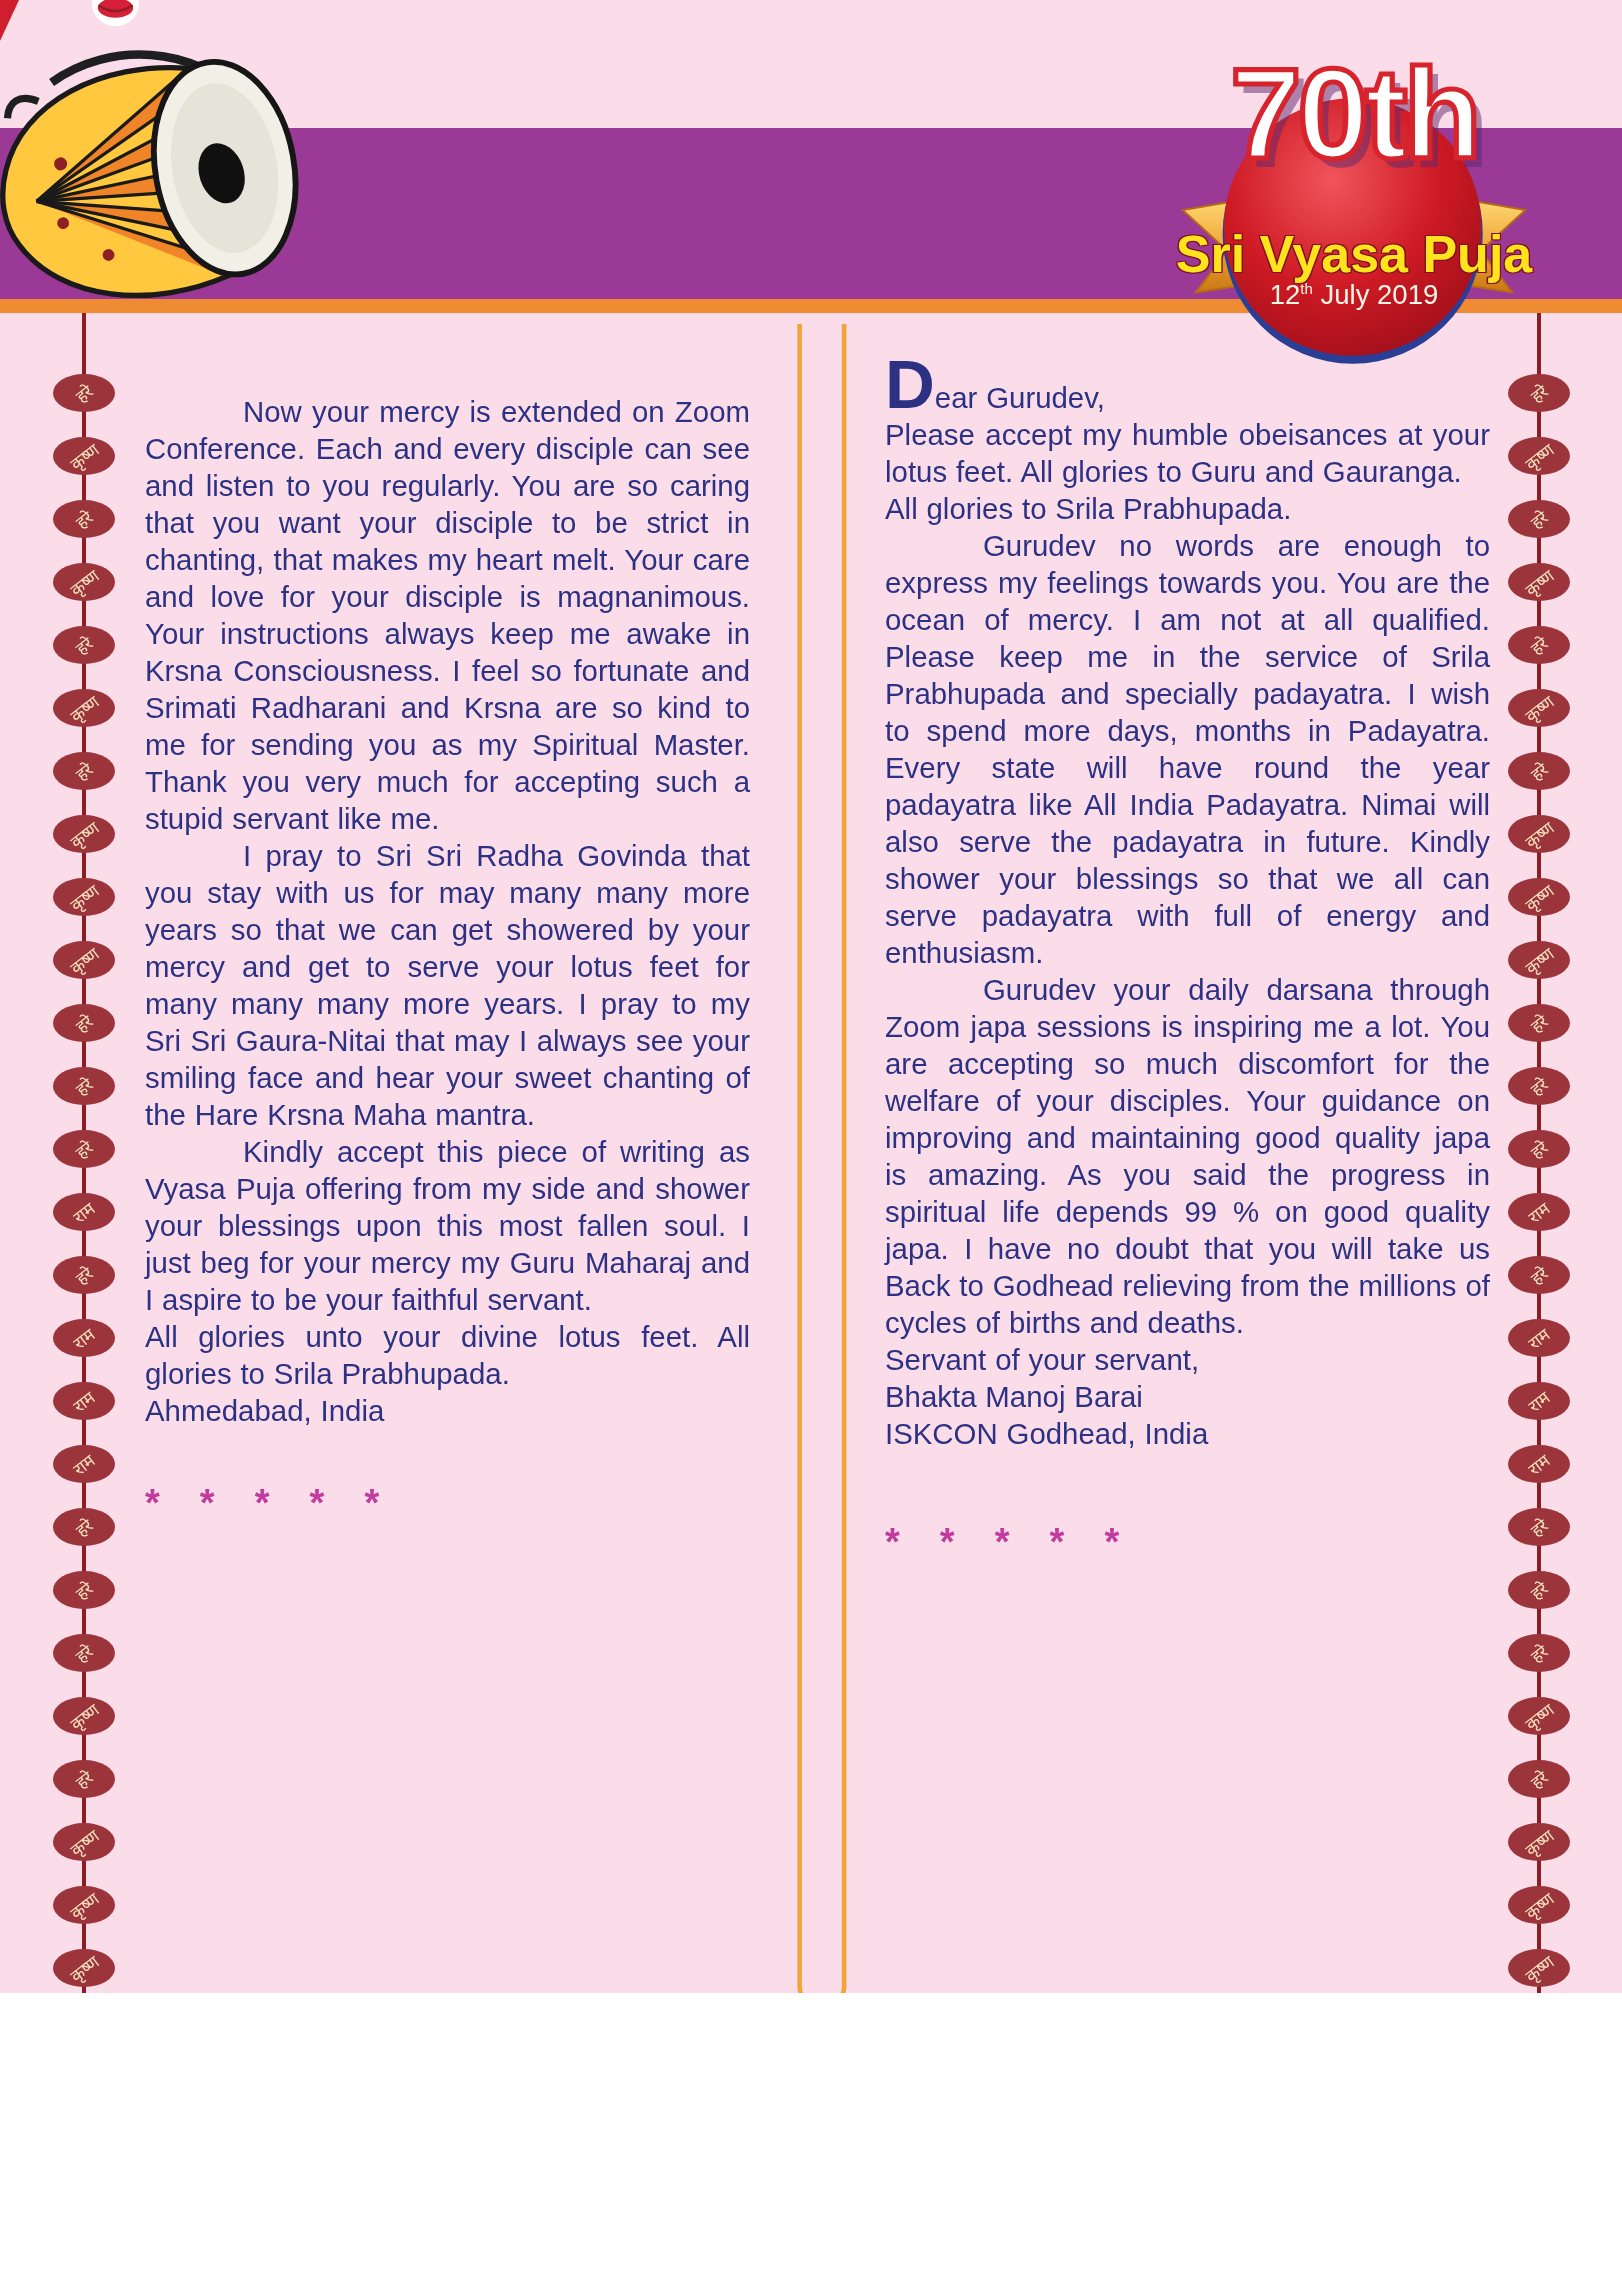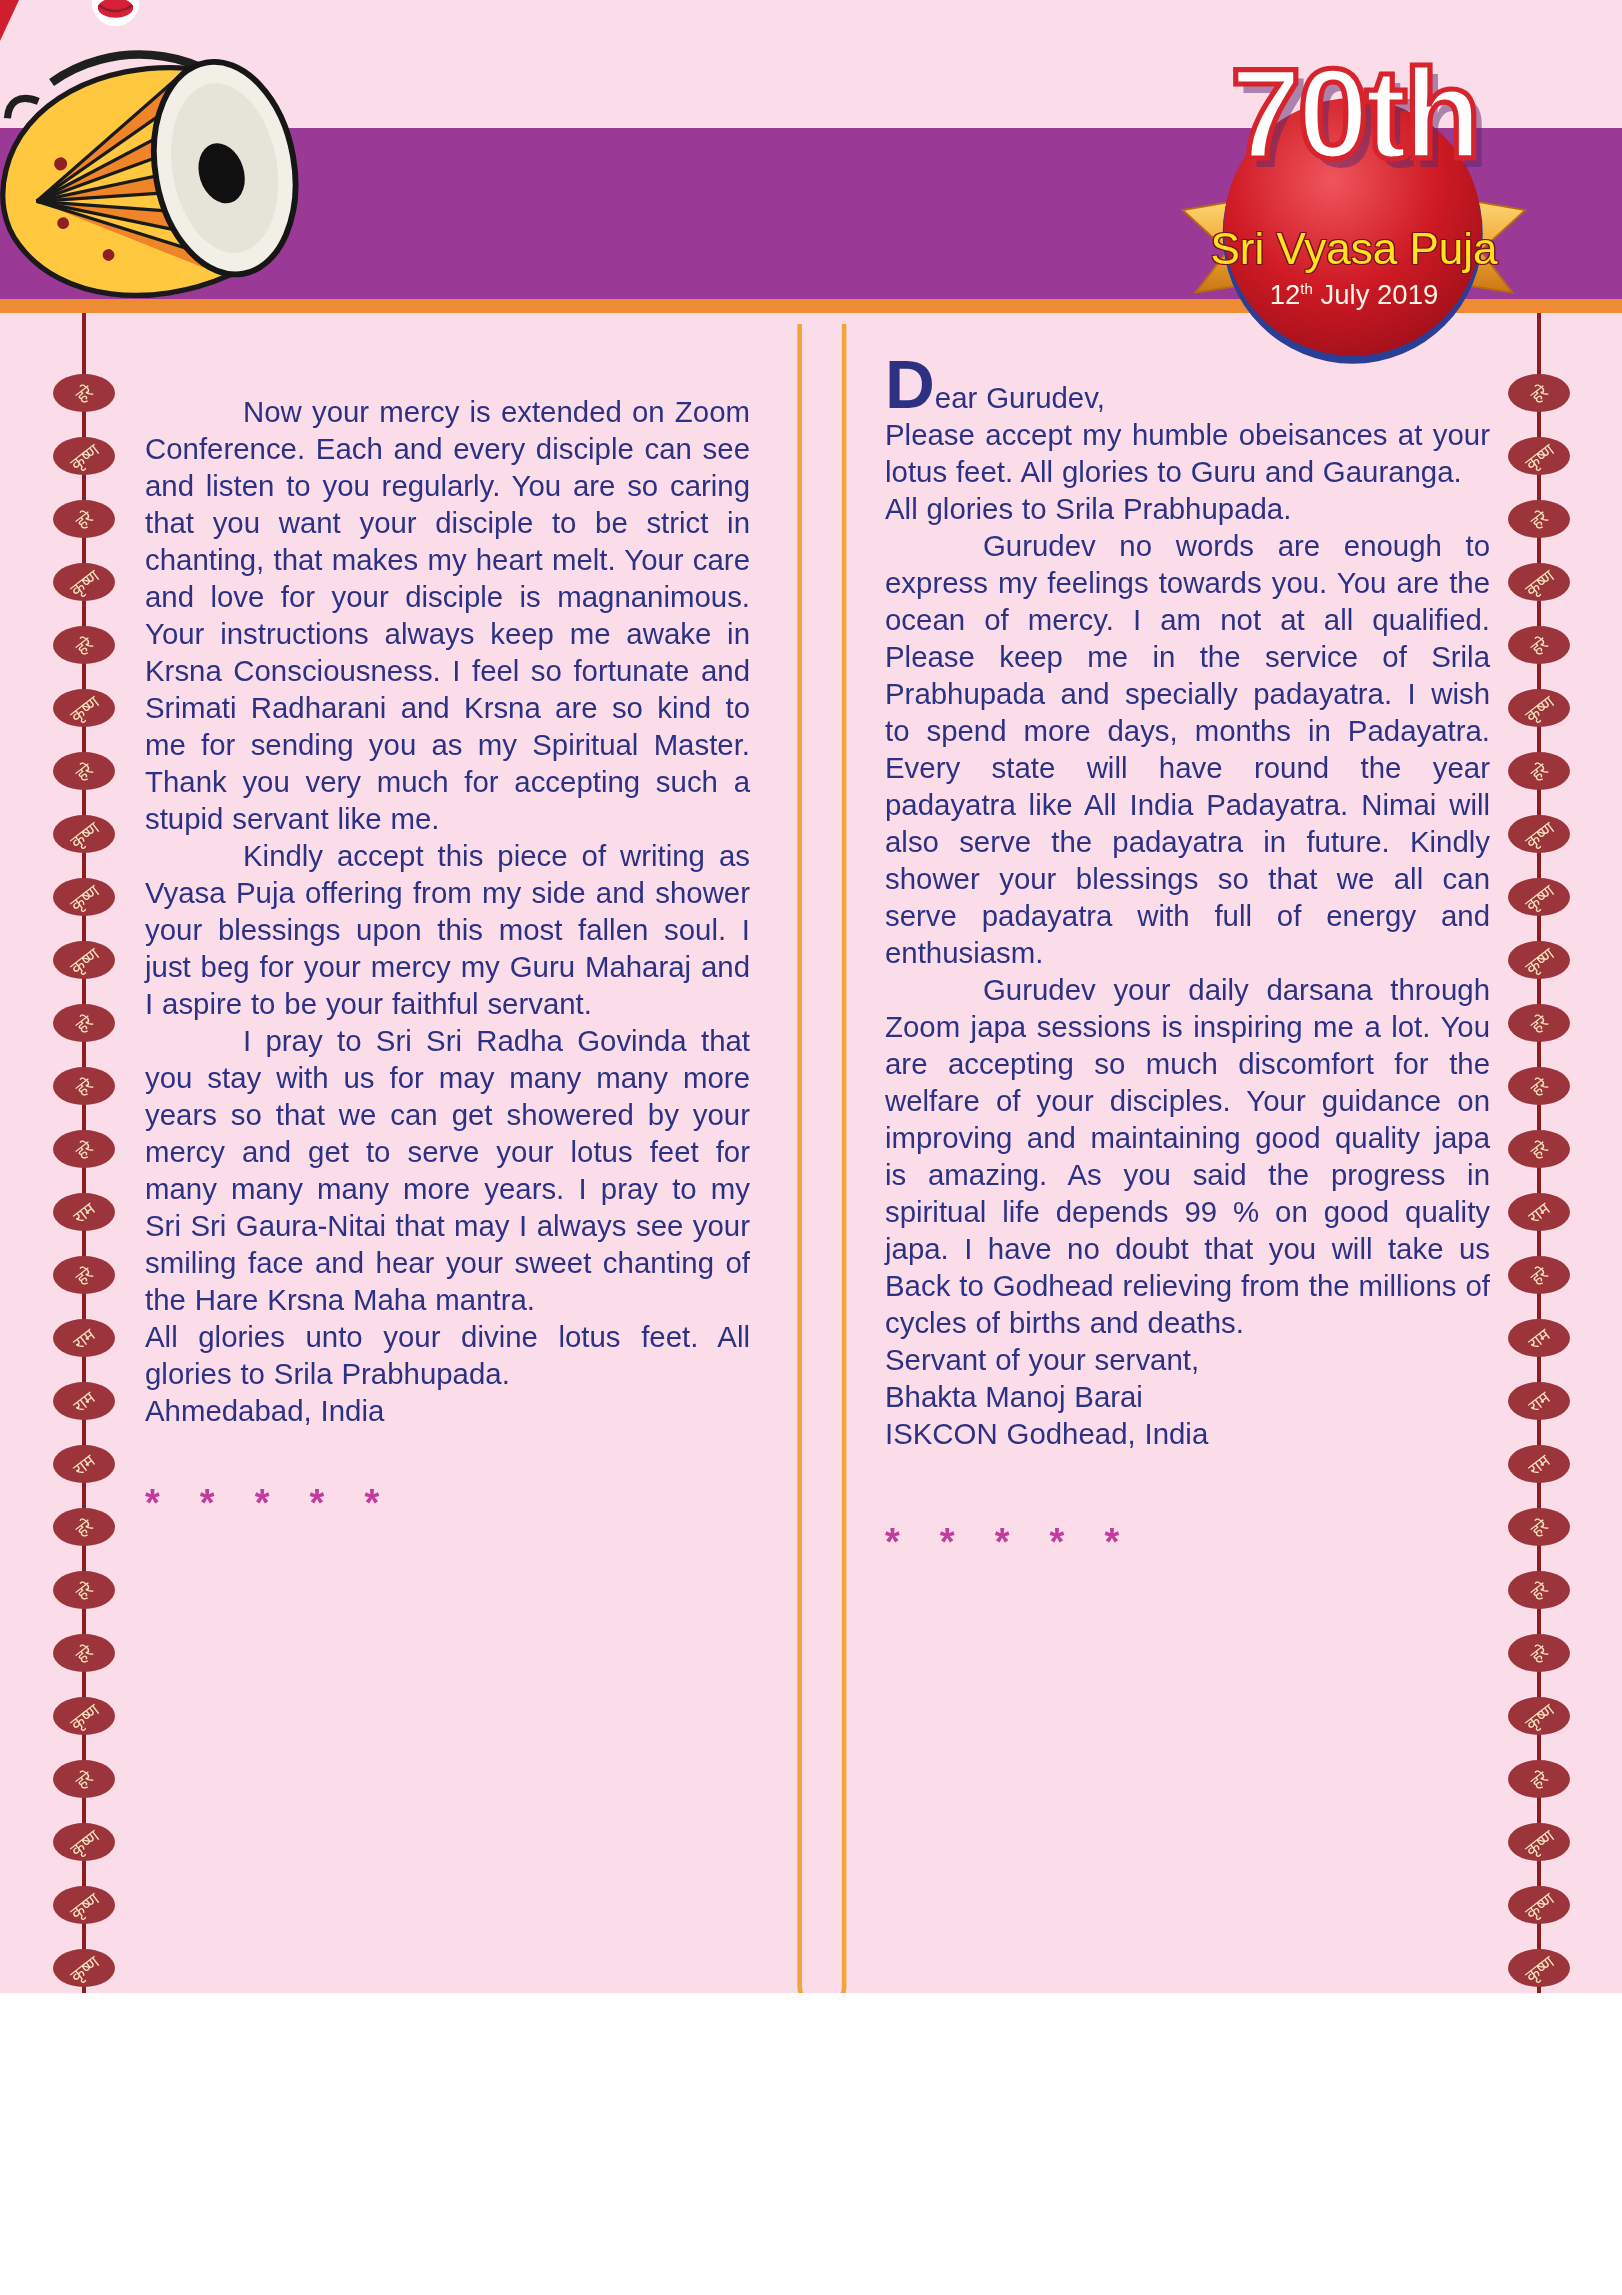--- a/index.html
+++ b/index.html
@@ -18,21 +18,21 @@
   .lips{position:absolute;left:88px;top:0;}
   .drum{position:absolute;left:-9.8px;top:19.6px;}
   
   .badge{position:absolute;left:1171px;top:62px;width:366px;height:308px;}
   .badge svg{position:absolute;left:0;top:0;}
   .badge-title{position:absolute;top:-11.8px;left:0;width:366px;text-align:center;
     font-size:128px;font-weight:bold;line-height:1;color:#FFFFFF;letter-spacing:-3.9px;
     -webkit-text-stroke:5.2px #D7232B;
     text-shadow:7.9px 9.2px 0 rgba(90,40,110,0.5);}
   .badge-subtitle{position:absolute;top:162px;left:0;width:366px;text-align:center;
-    font-size:44px;font-weight:normal;color:var(--badge-subtitle,#FFE41D);
+    font-size:52px;font-weight:bold;color:var(--badge-subtitle,#FFE41D);
     text-shadow:1.3px 1.3px 0 #7E1020,-1.3px -1.3px 0 #7E1020,1.3px -1.3px 0 #7E1020,-1.3px 1.3px 0 #7E1020;}
   .badge-date{position:absolute;top:217px;left:0;width:366px;text-align:center;
     font-size:27.5px;color:#FFF7E6;}
   .badge-date sup{font-size:15px;}
   
   .vline{position:absolute;top:313px;width:3.9px;height:1847px;background:var(--string,#8C1D23);}
   .hline{position:absolute;top:2158px;left:83px;width:1461px;height:3.9px;background:var(--string,#8C1D23);}
   .bead-col{position:absolute;top:374px;display:flex;flex-direction:column;gap:25px;}
   .bead{background:var(--bead,#9C343B);display:flex;align-items:center;justify-content:center;}
   .bead.side{width:62px;height:38px;border-radius:50%;}
@@ -383,22 +383,22 @@
       </div>
     </div>
 
   <svg class="divider" width="79" height="1806" viewBox="0 0 120 2760">
     <path d="M22,0 L22,2540 A34,34 0 0 0 90,2540 L90,0" stroke="var(--divider,#F2A43C)" stroke-width="7" fill="none"></path>
     <path d="M56,2720 C30,2668 26,2640 35,2612 C42,2591 70,2591 77,2612 C86,2640 82,2668 56,2720 Z" fill="var(--divider,#F2A43C)"></path>
   </svg>
 
   <div id="left-letter" class="letter">
     <p class="indent">Now your mercy is extended on Zoom Conference. Each and every disciple can see and listen to you regularly. You are so caring that you want your disciple to be strict in chanting, that makes my heart melt. Your care and love for your disciple is magnanimous. Your instructions always keep me awake in Krsna Consciousness. I feel so fortunate and Srimati Radharani and Krsna are so kind to me for sending you as my Spiritual Master. Thank you very much for accepting such a stupid servant like me.</p>
+    <p class="indent mt1">I pray to Sri Sri Radha Govinda that you stay with us for may many many more years so that we can get showered by your mercy and get to serve your lotus feet for many many many more years. I pray to my Sri Sri Gaura-Nitai that may I always see your smiling face and hear your sweet chanting of the Hare Krsna Maha mantra.</p>
     <p class="indent mt4">Kindly accept this piece of writing as Vyasa Puja offering from my side and shower your blessings upon this most fallen soul. I just beg for your mercy my Guru Maharaj and I aspire to be your faithful servant.</p>
-    <p class="indent mt1">I pray to Sri Sri Radha Govinda that you stay with us for may many many more years so that we can get showered by your mercy and get to serve your lotus feet for many many many more years. I pray to my Sri Sri Gaura-Nitai that may I always see your smiling face and hear your sweet chanting of the Hare Krsna Maha mantra.</p>
     <p class="mt1">All glories unto your divine lotus feet. All glories to Srila Prabhupada.</p>
     <p class="plain">Ahmedabad, India</p>
     <p class="stars">* * * * *</p>
   </div>
 
   <div id="right-letter" class="letter">
     <p class="salutation"><span class="dropcap">D</span><span>ear Gurudev,</span></p>
     <p class="mt2">Please accept my humble obeisances at your lotus feet. All glories to Guru and Gauranga.</p>
     <p class="plain mt2">All glories to Srila Prabhupada.</p>
     <p class="indent mt1">Gurudev no words are enough to express my feelings towards you. You are the ocean of mercy. I am not at all qualified. Please keep me in the service of Srila Prabhupada and specially padayatra. I wish to spend more days, months in Padayatra. Every state will have round the year padayatra like All India Padayatra. Nimai will also serve the padayatra in future. Kindly shower your blessings so that we all can serve padayatra with full of energy and enthusiasm.</p>

